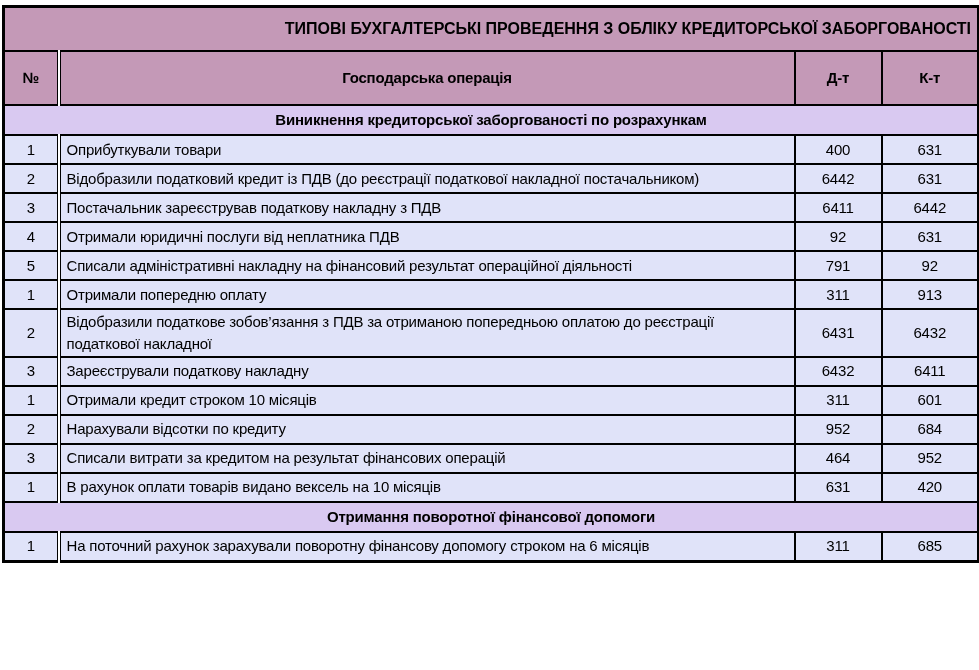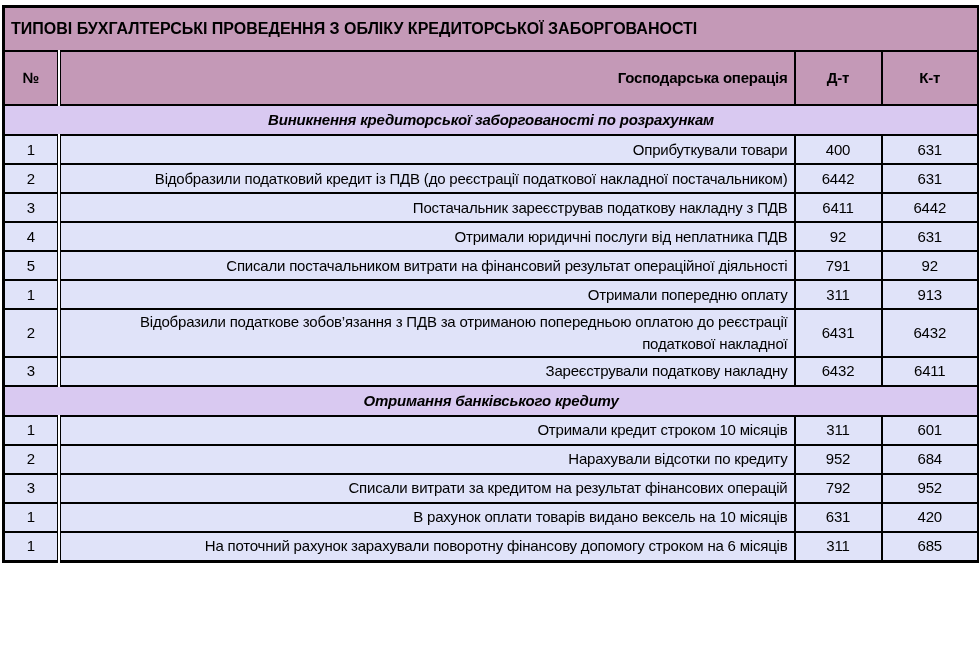--- a/index.html
+++ b/index.html
@@ -38,65 +38,64 @@
   td{
     border:2px solid var(--border);
     padding:1px 6px;
     font-size:15px;
     line-height:1.45;
     vertical-align:middle;
     overflow:hidden;
   }
   tr.title-row td{
     background:var(--header_bg);
-    text-align:left;
+    text-align:right;
     font-weight:bold;
     font-size:16px;
     height:40px;
     letter-spacing:0;
   }
   tr.head-row td{
     background:var(--header_bg);
     text-align:center;
     font-weight:bold;
     height:50px;
   }
   tr.section-row td{
     background:var(--section_bg);
     text-align:center;
     font-weight:bold;
     height:26px;
-    font-style:italic;
   }
   tr.data-row td{
     background:var(--row_bg);
     height:25px;
   }
   td.num,td.dt,td.kt{text-align:center;}
-  td.op{text-align:right; border-left:4px double var(--border);}
+  td.op{text-align:left; border-left:4px double var(--border);}
   td.head-op{border-left:4px double var(--border);}
 </style>
 </head>
 <body>
 
 <div class="page">
   <table class="acct">
     <colgroup>
       <col class="c-num">
         <col class="c-op">
         <col class="c-dt">
         <col class="c-kt">
     </colgroup>
     <tbody>
       <tr class="title-row">
         <td colspan="4">ТИПОВІ БУХГАЛТЕРСЬКІ ПРОВЕДЕННЯ З ОБЛІКУ КРЕДИТОРСЬКОЇ ЗАБОРГОВАНОСТІ</td>
       </tr>
       <tr class="head-row">
         <td class="num">№</td>
-        <td class="head-op" style="text-align:right">Господарська операція</td>
+        <td class="head-op" style="text-align:center">Господарська операція</td>
         <td class="dt">Д-т</td>
         <td class="kt">К-т</td>
       </tr>
 
       <tr class="section-row">
         <td colspan="4">Виникнення кредиторської заборгованості по розрахункам</td>
       </tr>
       <tr class="data-row">
         <td class="num">1</td>
         <td class="op">Оприбуткували товари</td>
@@ -116,21 +115,21 @@
         <td class="kt">6442</td>
       </tr>
       <tr class="data-row">
         <td class="num">4</td>
         <td class="op">Отримали юридичні послуги від неплатника ПДВ</td>
         <td class="dt">92</td>
         <td class="kt">631</td>
       </tr>
       <tr class="data-row">
         <td class="num">5</td>
-        <td class="op">Списали постачальником витрати на фінансовий результат операційної діяльності</td>
+        <td class="op">Списали адміністративні накладну на фінансовий результат операційної діяльності</td>
         <td class="dt">791</td>
         <td class="kt">92</td>
       </tr>
 
       <tr class="data-row">
         <td class="num">1</td>
         <td class="op">Отримали попередню оплату</td>
         <td class="dt">311</td>
         <td class="kt">913</td>
       </tr>
@@ -140,49 +139,49 @@
         <td class="dt">6431</td>
         <td class="kt">6432</td>
       </tr>
       <tr class="data-row">
         <td class="num">3</td>
         <td class="op">Зареєстрували податкову накладну</td>
         <td class="dt">6432</td>
         <td class="kt">6411</td>
       </tr>
 
-      <tr class="section-row">
-        <td colspan="4">Отримання банківського кредиту</td>
-      </tr>
       <tr class="data-row">
         <td class="num">1</td>
         <td class="op">Отримали кредит строком 10 місяців</td>
         <td class="dt">311</td>
         <td class="kt">601</td>
       </tr>
       <tr class="data-row">
         <td class="num">2</td>
         <td class="op">Нарахували відсотки по кредиту</td>
         <td class="dt">952</td>
         <td class="kt">684</td>
       </tr>
       <tr class="data-row">
         <td class="num">3</td>
         <td class="op">Списали витрати за кредитом на результат фінансових операцій</td>
-        <td class="dt">792</td>
+        <td class="dt">464</td>
         <td class="kt">952</td>
       </tr>
 
       <tr class="data-row">
         <td class="num">1</td>
         <td class="op">В рахунок оплати товарів видано вексель на 10 місяців</td>
         <td class="dt">631</td>
         <td class="kt">420</td>
       </tr>
 
+      <tr class="section-row">
+        <td colspan="4">Отримання поворотної фінансової допомоги</td>
+      </tr>
       <tr class="data-row">
         <td class="num">1</td>
         <td class="op">На поточний рахунок зарахували поворотну фінансову допомогу строком на 6 місяців</td>
         <td class="dt">311</td>
         <td class="kt">685</td>
       </tr>
     </tbody>
   </table>
 </div>
 

